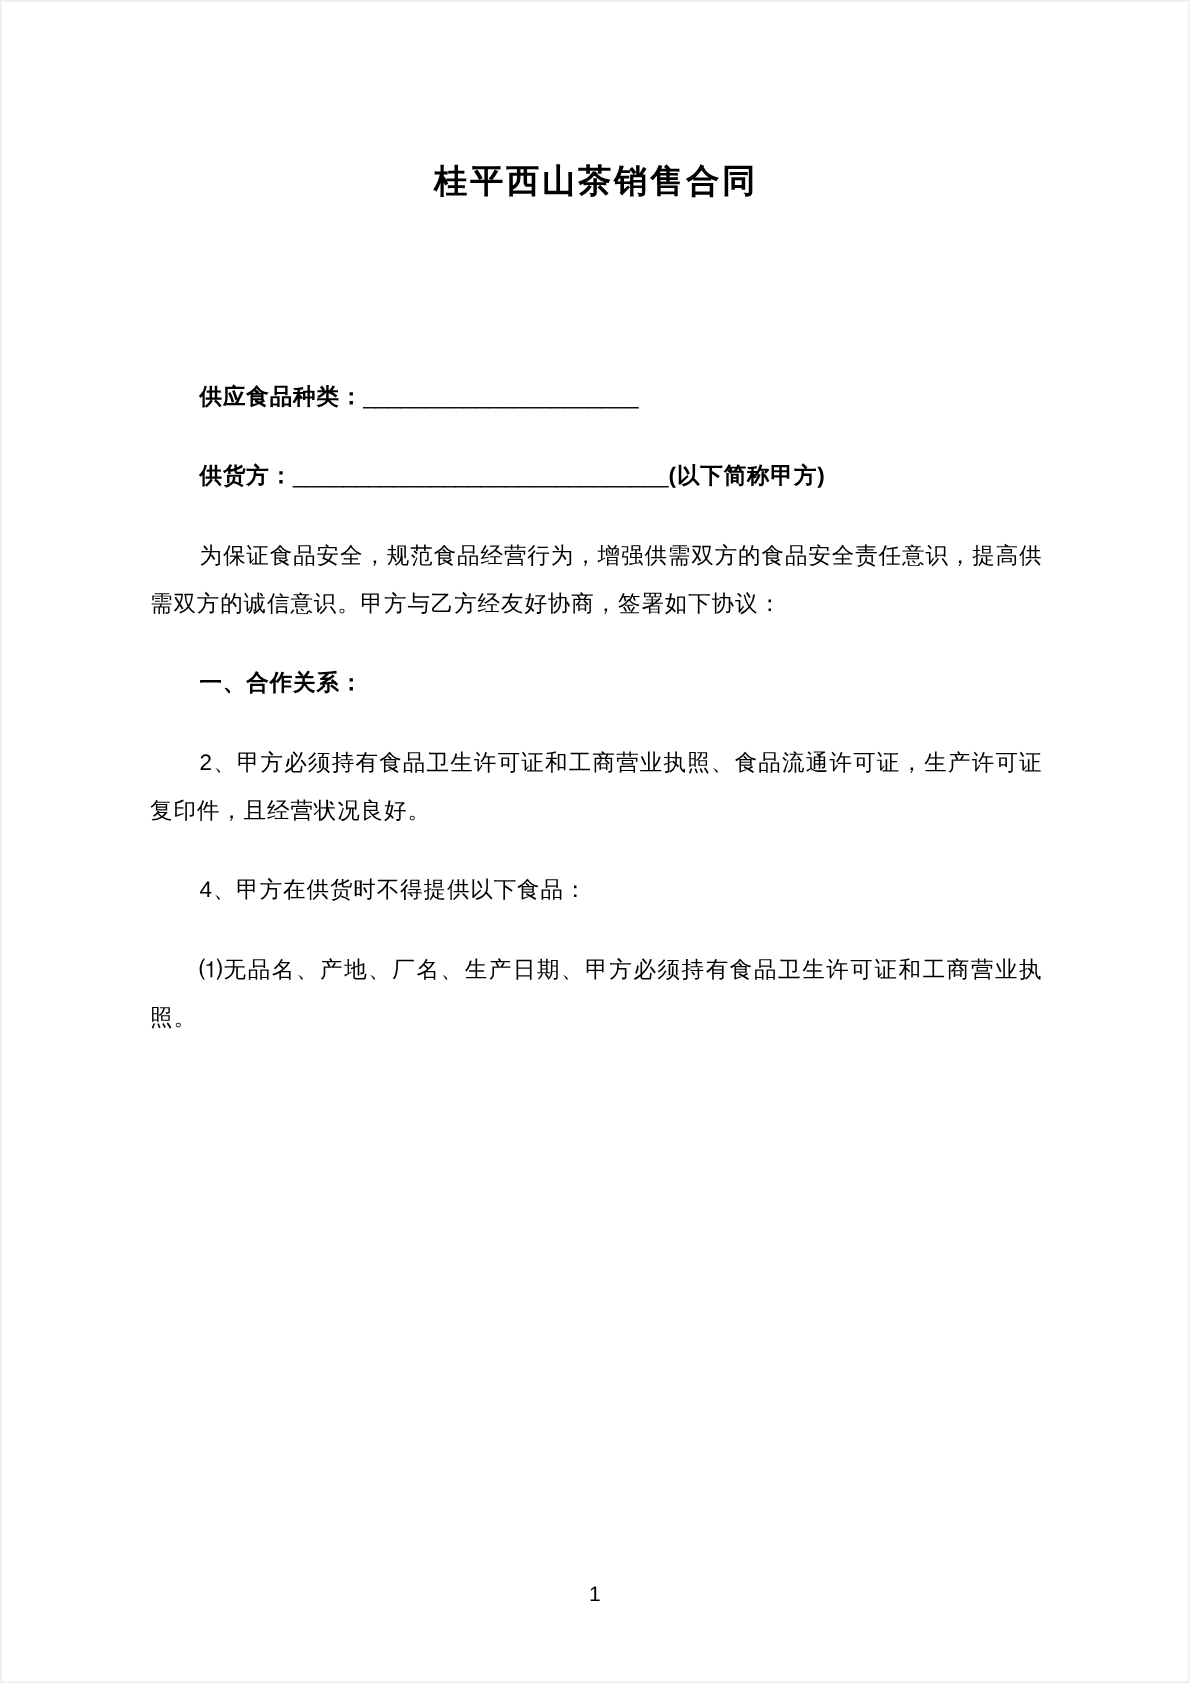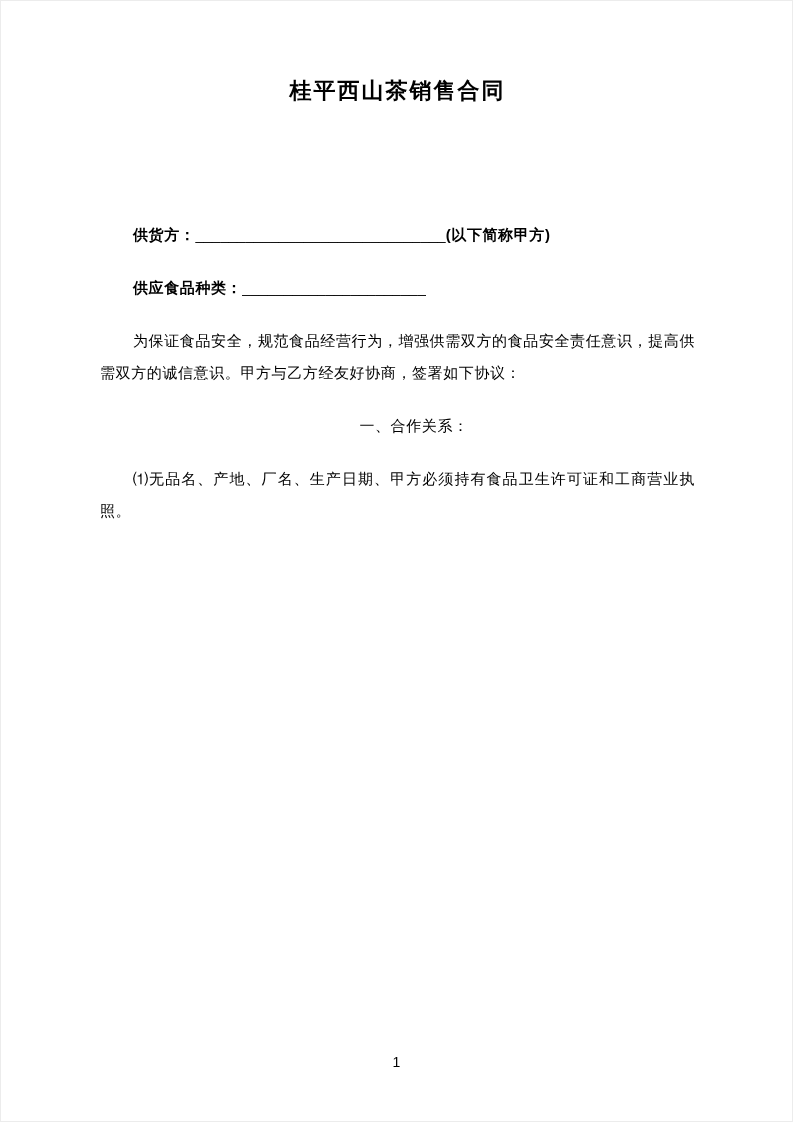--- a/index.html
+++ b/index.html
@@ -13,21 +13,21 @@
     height: 1122px;
     box-sizing: border-box;
     background: #ffffff;
     border: 1px solid #ececec;
     font-family: "Liberation Sans", "DejaVu Sans", sans-serif;
     color: #000000;
     overflow: hidden;
   }
   .content {
     box-sizing: border-box;
-    padding: 74px 97px 0 99px;
+    padding: 104px 97px 0 99px;
   }
   .doc-title {
     margin: 0 0 112px 0;
     text-align: center;
     font-size: 22px;
     font-weight: 700;
     line-height: 32px;
     letter-spacing: 2px;
   }
   .para {
@@ -40,53 +40,55 @@
   }
   .field {
     font-weight: 700;
     text-align: left;
   }
   .field .blank {
     font-weight: 400;
     letter-spacing: 0;
   }
   .section-heading {
-    font-weight: 400;
-    text-align: center;
+    font-weight: 700;
+    text-align: left;
   }
   .page-number {
     position: absolute;
     left: 0;
     right: 0;
     bottom: 50px;
     text-align: center;
     font-size: 14px;
     line-height: 18px;
   }
 </style>
 </head>
 <body>
 
 <div class="page">
   <div class="content">
 
     <h1 class="doc-title">桂平西山茶销售合同</h1>
 
+    <p class="para field"><span>供应食品种类：</span><span class="blank">______________________</span><span></span></p>
+
     <p class="para field"><span>供货方：</span><span class="blank">______________________________</span><span>(以下简称甲方)</span></p>
-
-    <p class="para field"><span>供应食品种类：</span><span class="blank">______________________</span><span></span></p>
 
 
     <p class="para">为保证食品安全，规范食品经营行为，增强供需双方的食品安全责任意识，提高供需双方的诚信意识。甲方与乙方经友好协商，签署如下协议：</p>
 
     <p class="para section-heading">一、合作关系：</p>
 
 
+    <p class="para">2、甲方必须持有食品卫生许可证和工商营业执照、食品流通许可证，生产许可证复印件，且经营状况良好。</p>
 
 
+    <p class="para">4、甲方在供货时不得提供以下食品：</p>
 
     <p class="para">⑴无品名、产地、厂名、生产日期、甲方必须持有食品卫生许可证和工商营业执照。</p>
 
 
   </div>
 
   <div class="page-number">1</div>
 </div>
 
 </body></html>

